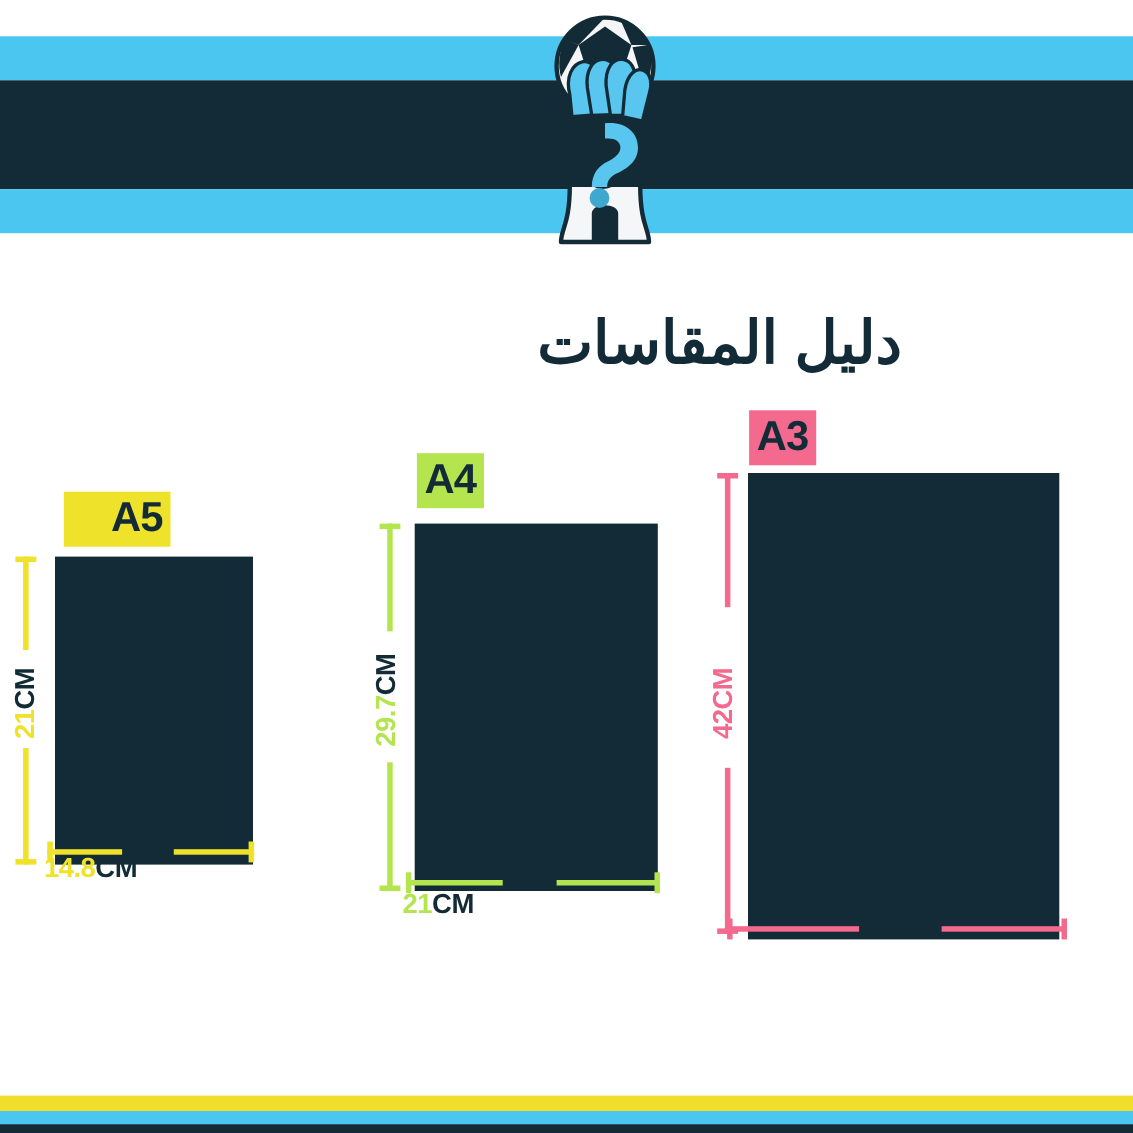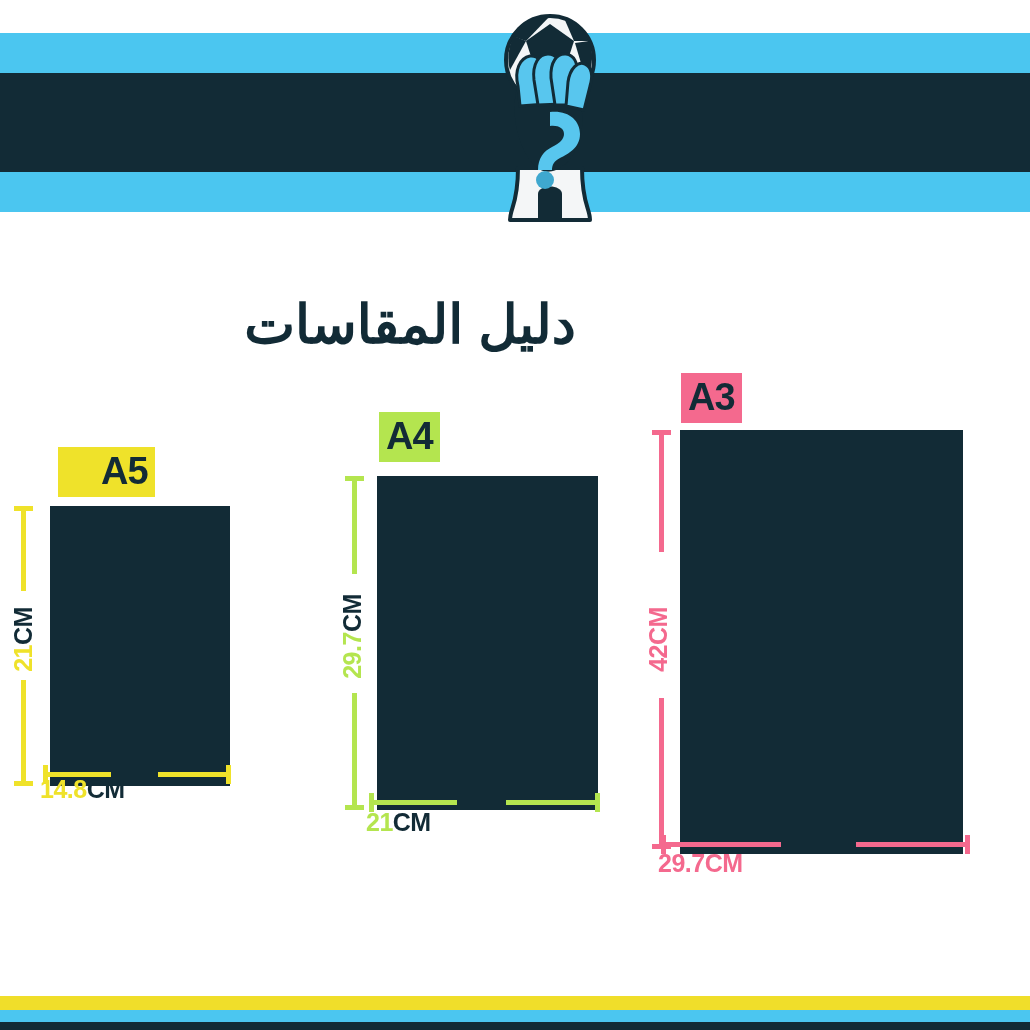--- a/index.html
+++ b/index.html
@@ -46,28 +46,26 @@
     z-index: 5;
   }
   .logo-wrap svg { display: block; width: 112px; height: 220px; }
 
   
   .title {
     position: absolute;
     top: 283px;
     left: 0;
     width: 820px;
-    text-align: center;
     font-size: 54px;
     font-weight: bold;
     color: #122B36;
     direction: rtl;
     letter-spacing: 0px;
     line-height: 1.1;
-    margin-top: 12px;
   }
 
   
   .size-group { position: absolute; }
 
   .paper {
     position: absolute;
     background: #122B36;
   }
 
@@ -213,22 +211,19 @@
     <div class="vline" style="left:659px; top:430px; height:122px; background:#F4698E;"></div>
     <div class="vline" style="left:659px; top:698px; height:151px; background:#F4698E;"></div>
     <div class="vcap" style="left:652px; top:844px; background:#F4698E;"></div>
     <div class="vlabel" style="left:608px; top:625px; width:100px; text-align:center; color:#F4698E;">
       <span>42</span><span>CM</span>
     </div>
     <div class="hcap" style="left:661px; top:835px; background:#F4698E;"></div>
     <div class="hline" style="left:661px; top:842px; width:120px; background:#F4698E;"></div>
     <div class="hline" style="left:856px; top:842px; width:114px; background:#F4698E;"></div>
     <div class="hcap" style="left:965px; top:835px; background:#F4698E;"></div>
-    <div class="hlabel" style="left:658px; top:849px; width:314px; color:#F4698E;">
-      <span>29.7</span><span>CM</span>
-    </div>
   </div>
 
   <div class="band band-yellow-bot"></div>
   <div class="band band-cyan-bot"></div>
   <div class="band band-navy-bot"></div>
 
 </div>
 
 </body></html>

